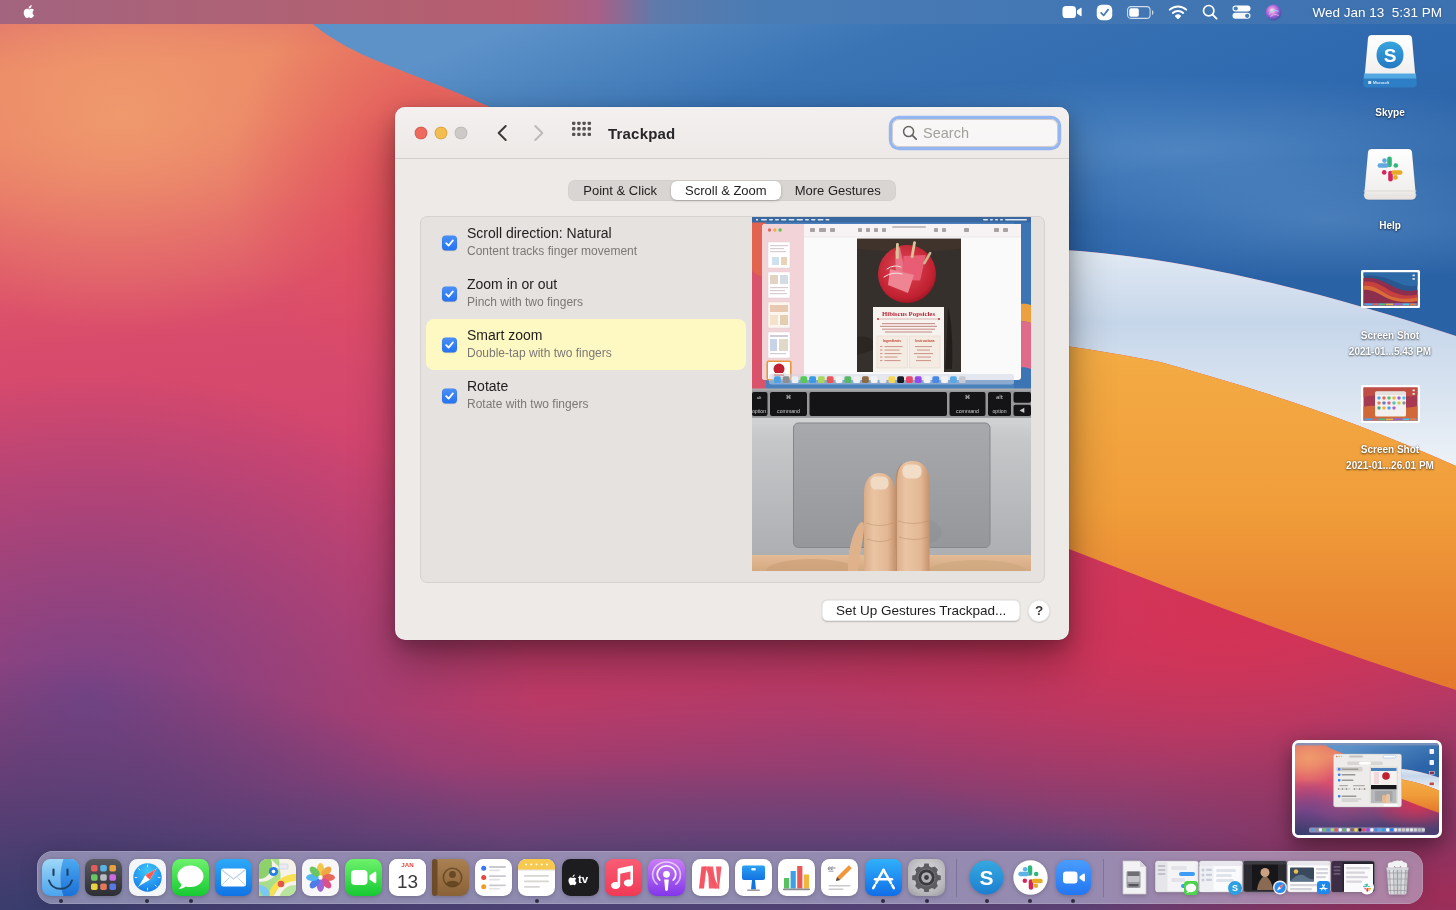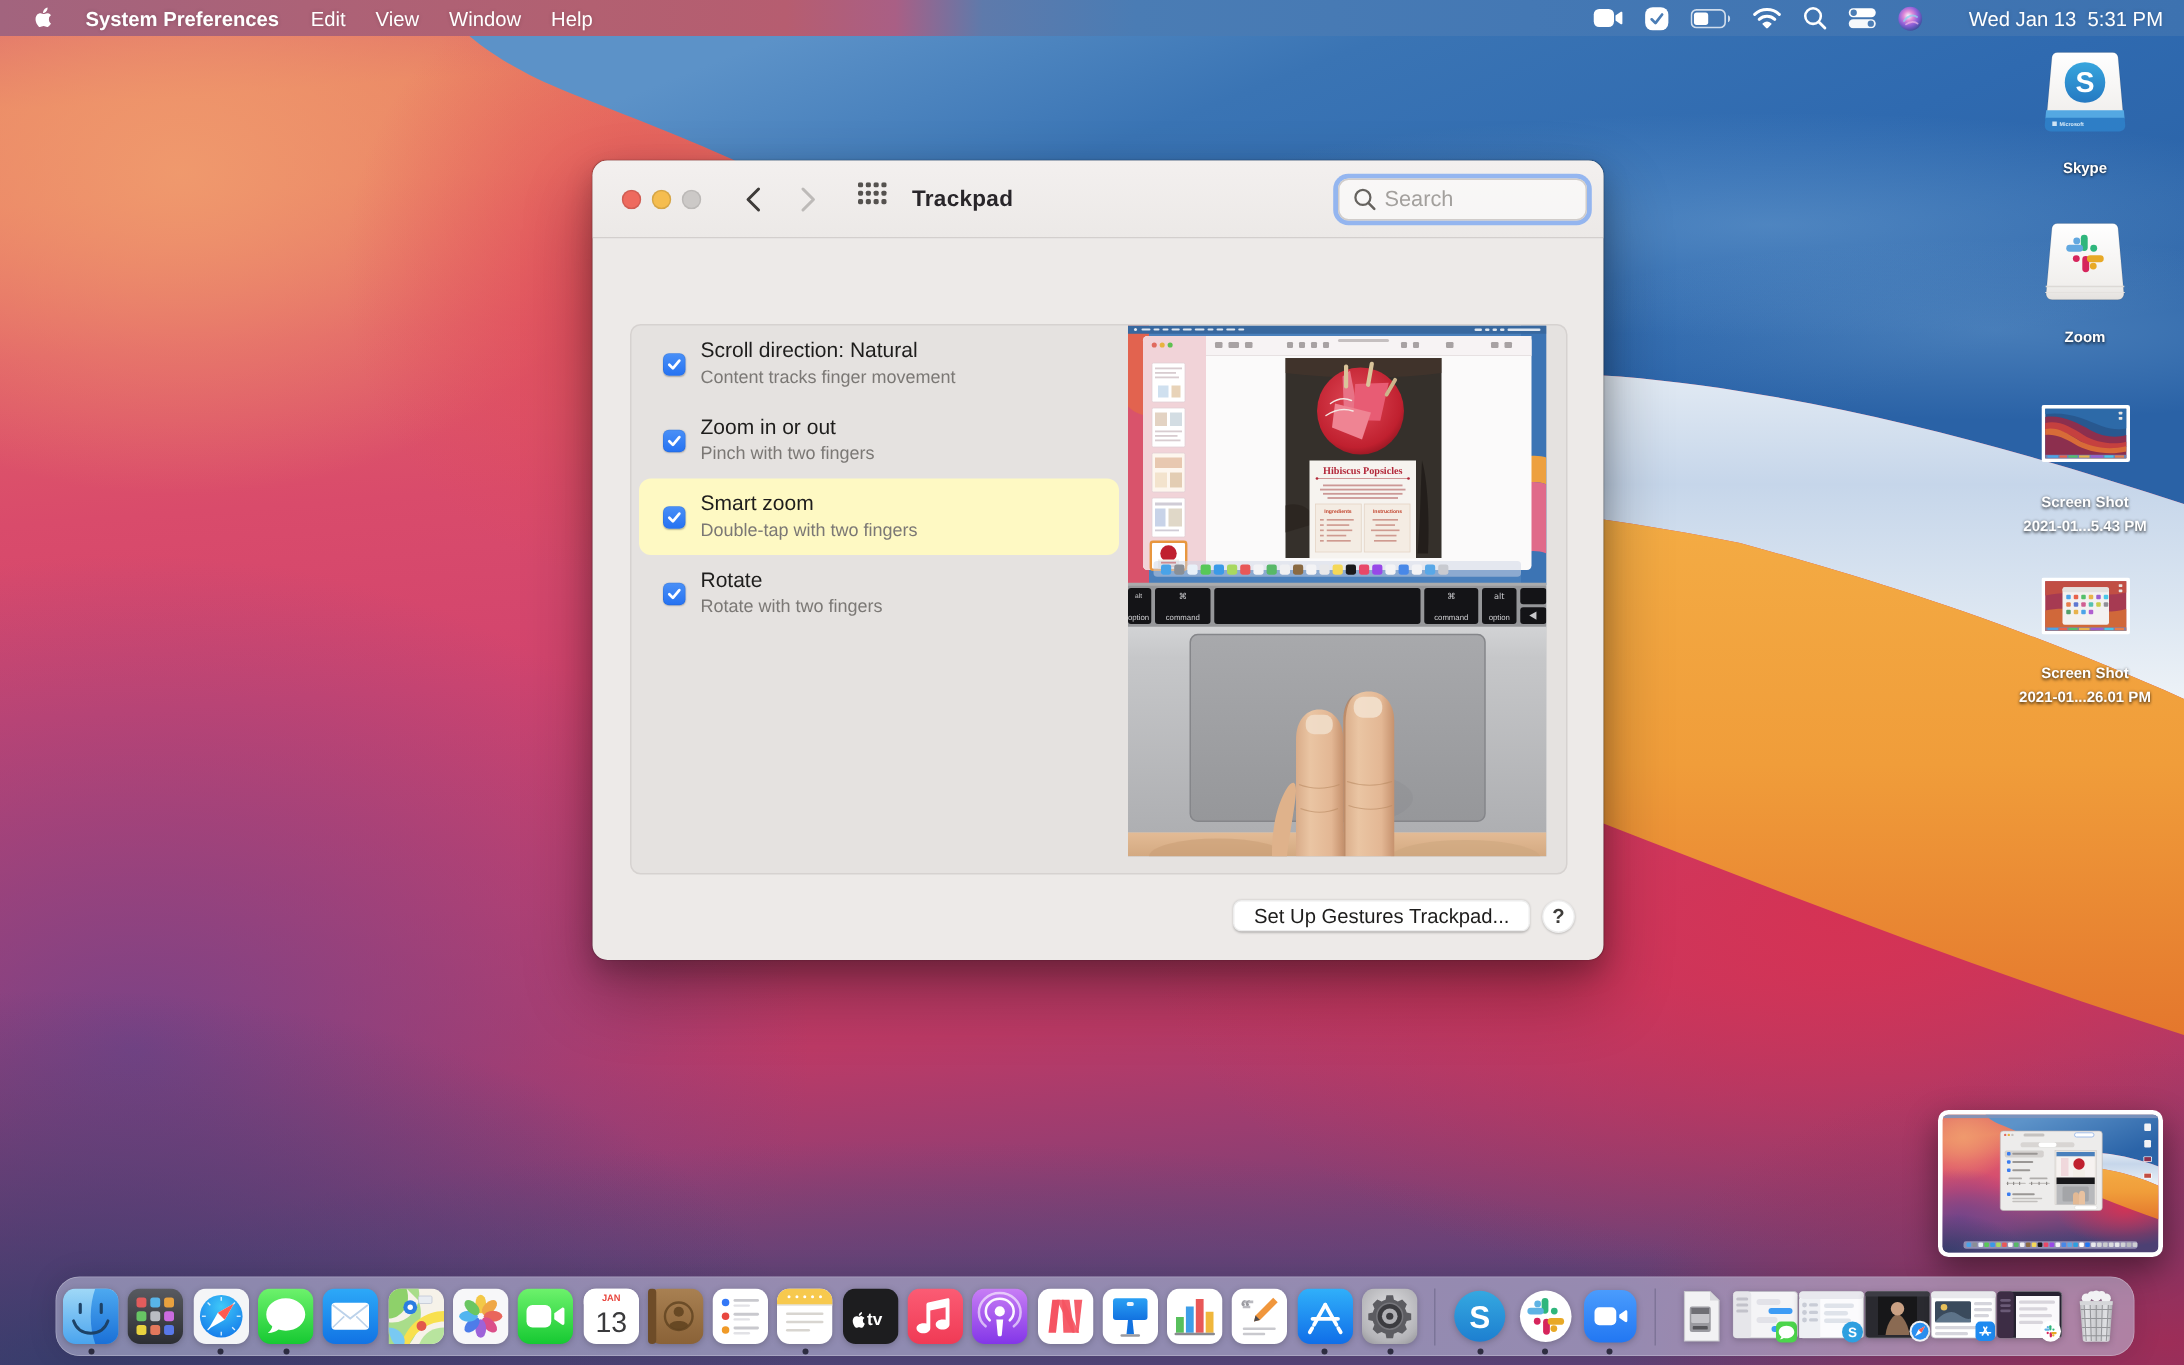--- a/index.html
+++ b/index.html
@@ -806,27 +806,20 @@
     <path d="M7.5 8.5 H29.5 L29.3 11 H7.7 Z" fill="#d5d6d9"></path>
   </symbol>
 </defs>
 </svg>
 
 <div id="menubar">
   <div class="mb-left">
     <svg id="apple-logo" viewBox="0 0 16 16">
       <path fill="#fff" d="M11.6 8.6c0-1.7 1.4-2.5 1.4-2.5s-.8-1.2-2.4-1.3c-1-.1-1.9.6-2.4.6-.5 0-1.3-.6-2.2-.6C4.3 4.8 2.7 6.2 2.7 8.8c0 2.6 1.9 5.2 3 5.2.6 0 1.5-.6 2.4-.6.9 0 1.5.6 2.3.6 1.2 0 2.6-2.4 2.6-2.4s-1.4-.7-1.4-3zM9.9 3.5c.6-.7.9-1.6.8-2.5-.8.1-1.7.6-2.2 1.3-.5.6-.9 1.5-.8 2.4.9 0 1.7-.5 2.2-1.2z"></path>
     </svg>
-    <div id="mb-items" style="display: flex;">
-          <span class="mb-item bold">System Preferences</span>
-          <span class="mb-item">Edit</span>
-          <span class="mb-item">View</span>
-          <span class="mb-item">Window</span>
-          <span class="mb-item">Help</span>
-        </div>
   </div>
   <div class="mb-right">
     <div id="mb-status" style="display: flex;">
           <div class="status-icon">
             <svg width="20" height="14">
               <use href="#st-video-camera"></use>
             </svg>
           </div>
           <div class="status-icon">
             <svg width="17" height="17">
@@ -875,21 +868,21 @@
 </svg>
         <div class="lbl" style="margin-top:14px">Skype</div>
       </div>
       <div class="desk-icon" style="left: 1330px; top: 147px;">
         <svg class="art" width="56" height="58" viewBox="0 0 56 58">
   <use href="#dk-disk"></use>
   <path d="M1.8 44 H54.2" stroke="#dcd9d6" stroke-width="1"></path>
   <path d="M1.5 48 H54.5" stroke="#e4e1de" stroke-width="0.8"></path>
   <use href="#dk-slack-logo" x="13" y="7" width="30" height="30"></use>
 </svg>
-        <div class="lbl" style="margin-top:13px">Zoom</div>
+        <div class="lbl" style="margin-top:13px">Help</div>
       </div>
       <div class="desk-icon" style="left: 1330px; top: 270px;">
         <svg class="art" width="59" height="38">
           <use href="#dk-shot1"></use>
         </svg>
         <div class="lbl" style="margin-top:20px">Screen Shot
 2021-01...5.43 PM</div>
       </div>
       <div class="desk-icon" style="left: 1330px; top: 385px;">
         <svg class="art" width="59" height="38">
@@ -916,20 +909,27 @@
         </svg>
     <div id="win-title">Trackpad</div>
     <div id="searchbox">
       <svg class="mag" width="16" height="16" viewBox="0 0 16 16">
         <circle cx="6.6" cy="6.6" r="5" fill="none" stroke="#66635f" stroke-width="1.5"></circle>
         <path d="M10.4 10.4 14.2 14.2" stroke="#66635f" stroke-width="1.7" stroke-linecap="round"></path>
       </svg>
       <input type="text" placeholder="Search" style="">
     </div>
   </div>
+  <div id="tabbar">
+        <div id="seg">
+          <div class="seg-item">Point &amp; Click</div>
+          <div class="seg-item selected">Scroll &amp; Zoom</div>
+          <div class="seg-item">More Gestures</div>
+        </div>
+      </div>
   <div id="well">
     <div id="rows">
           <div class="setting-row" style="top: 0px;">
     <div class="cb">
       <svg width="11" height="11" viewBox="0 0 11 11">
                 <path d="M2.2 5.7 L4.6 8.1 L8.9 2.9" fill="none" stroke="#fff" stroke-width="1.8" stroke-linecap="round" stroke-linejoin="round"></path>
               </svg>
     </div>
     <div class="title">Scroll direction: Natural</div>
     <div class="subtitle">Content tracks finger movement</div>

